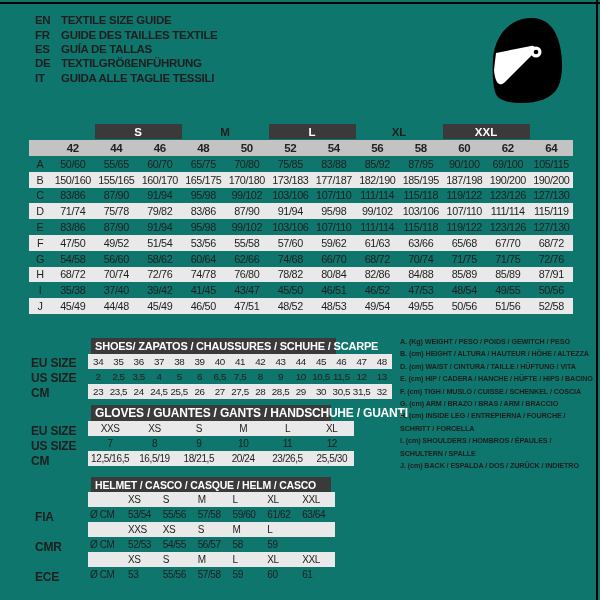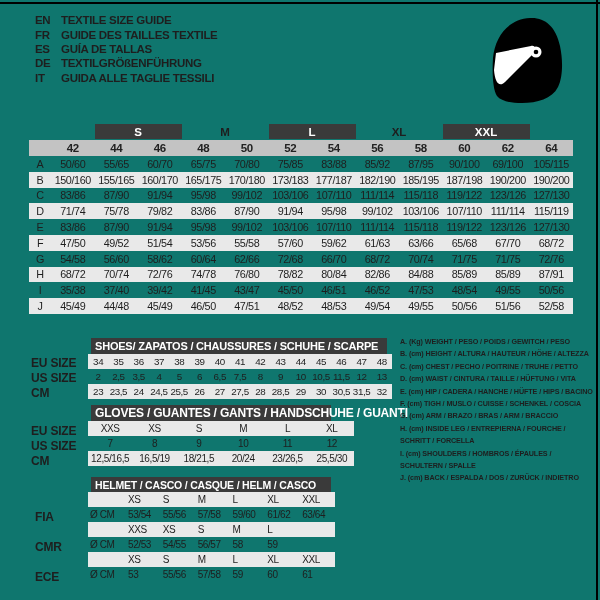--- a/index.html
+++ b/index.html
@@ -32,21 +32,21 @@
   .mainrows { position:absolute; left:29px; top:156px; width:544px; }
   .mrow { display:grid; grid-template-columns:22px repeat(12,1fr); height:15.8px; }
   .mrow.stripe { background:#e9e9e9; }
   .mletter, .mcell { display:flex; align-items:center; justify-content:center;
                      font-size:10.8px; letter-spacing:-0.4px; white-space:nowrap; }
 
   
   .bar { position:absolute; height:16px; background:#3a3a3a; color:#fff; font-weight:bold;
          display:flex; align-items:center; padding-left:4px; box-sizing:border-box;
          letter-spacing:-0.2px; white-space:nowrap; }
-  .bar-shoes  { left:91px; top:338px; width:296px; font-size:11px; }
+  .bar-shoes  { left:91px; top:338px; width:245px; font-size:11px; }
   .bar-gloves { left:91px; top:405px; width:240px; font-size:12px; }
   .bar-helmet { left:91px; top:477px; width:240px; font-size:10.5px; }
 
   .grid { position:absolute; }
   .trow { display:grid; height:15px; }
   .trow.gray { background:#e9e9e9; }
   .tcell { display:flex; align-items:center; justify-content:center;
            font-size:9.8px; letter-spacing:-0.4px; white-space:nowrap; }
   .tcell.left { justify-content:flex-start; padding-left:2px; }
 
@@ -219,21 +219,21 @@
         <div class="mcell">67/70</div>
         <div class="mcell">68/72</div>
       </div>
       <div class="mrow">
         <div class="mletter">G</div>
         <div class="mcell">54/58</div>
         <div class="mcell">56/60</div>
         <div class="mcell">58/62</div>
         <div class="mcell">60/64</div>
         <div class="mcell">62/66</div>
-        <div class="mcell">72/68</div>
+        <div class="mcell">74/68</div>
         <div class="mcell">66/70</div>
         <div class="mcell">68/72</div>
         <div class="mcell">70/74</div>
         <div class="mcell">71/75</div>
         <div class="mcell">71/75</div>
         <div class="mcell">72/76</div>
       </div>
       <div class="mrow stripe">
         <div class="mletter">H</div>
         <div class="mcell">68/72</div>
@@ -430,23 +430,20 @@
     </div>
 
   <div class="legend" id="legend">
       <div class="legend-item">
         <div class="legend-line">A. (Kg) WEIGHT / PESO / POIDS / GEWITCH / PESO</div>
       </div>
       <div class="legend-item">
         <div class="legend-line">B. (cm) HEIGHT / ALTURA / HAUTEUR / HÖHE / ALTEZZA</div>
       </div>
       <div class="legend-item">
-        <div class="legend-line">C. (cm) CHEST / PECHO / POITRINE / TRUHE / PETTO</div>
-      </div>
-      <div class="legend-item">
         <div class="legend-line">D. (cm) WAIST / CINTURA / TAILLE / HÜFTUNG / VITA</div>
       </div>
       <div class="legend-item">
         <div class="legend-line">E. (cm) HIP / CADERA / HANCHE / HÜFTE / HIPS / BACINO</div>
       </div>
       <div class="legend-item">
         <div class="legend-line">F. (cm) TIGH / MUSLO / CUISSE / SCHENKEL / COSCIA</div>
       </div>
       <div class="legend-item">
         <div class="legend-line">G. (cm) ARM / BRAZO / BRAS / ARM / BRACCIO</div>

